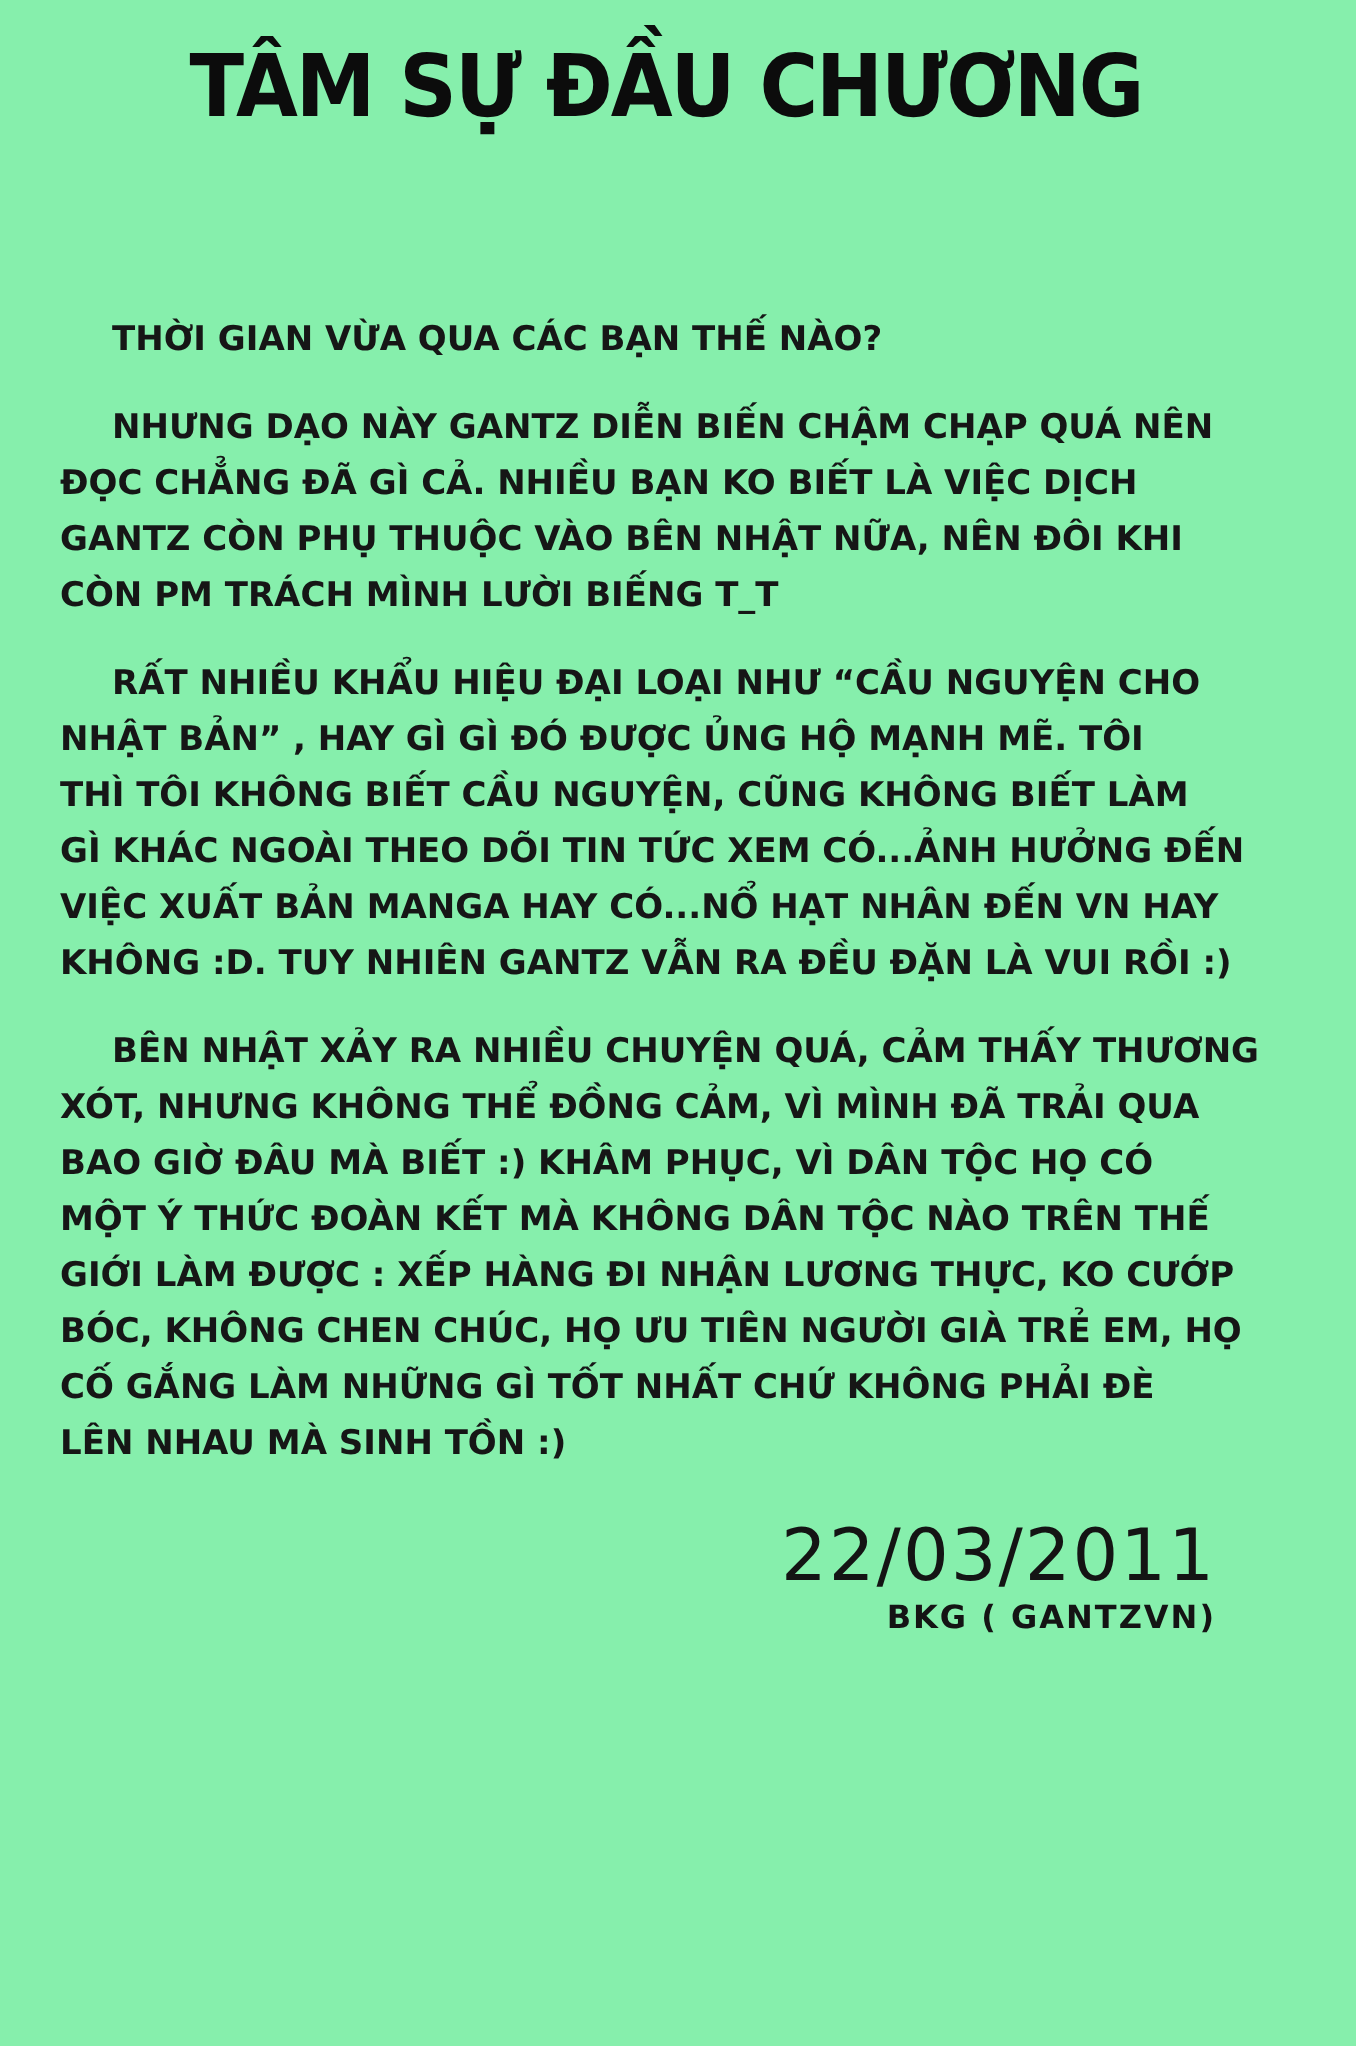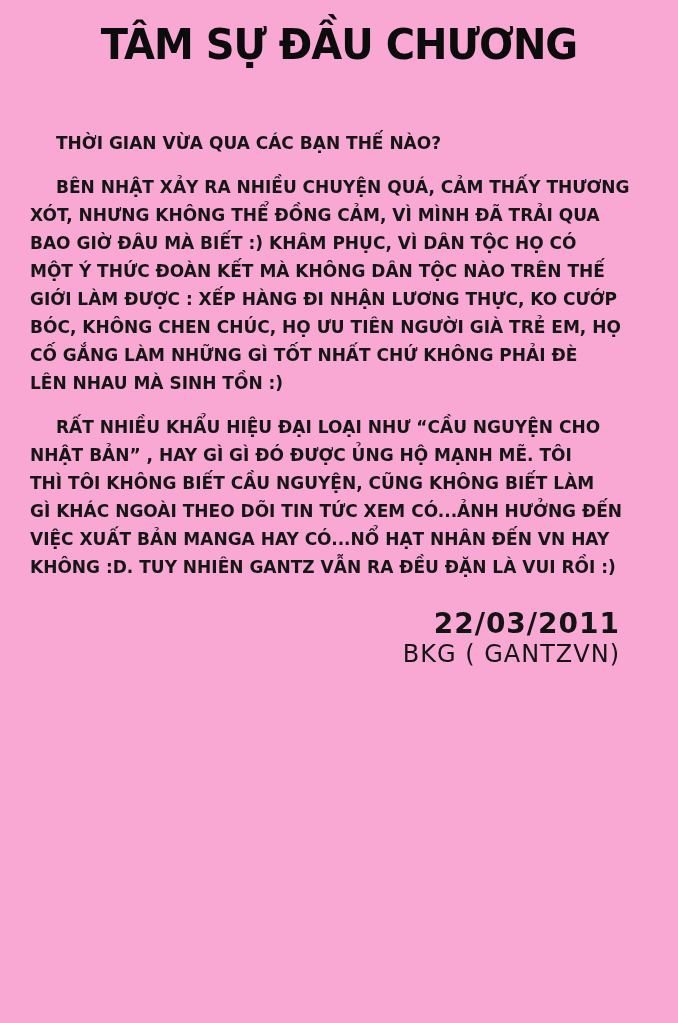--- a/index.html
+++ b/index.html
@@ -5,41 +5,41 @@
     html, body {
       margin: 0;
       padding: 0;
       background: #e8e8e8;
     }
     .page {
       position: relative;
       width: 678px;
       height: 1023px;
       margin: 0 auto;
-      background: #f9a8d4;
+      background: #86efac;
       box-sizing: border-box;
-      padding: 18px 30px 0 30px;
+      padding: 18px 42px 0 30px;
       overflow: hidden;
       font-family: "DejaVu Sans", "Liberation Sans", sans-serif;
       color: #111111;
     }
     .title {
       margin: 0;
       text-align: center;
       font-size: 40px;
       line-height: 48px;
       font-weight: 900;
       letter-spacing: -1px;
       transform: scaleY(1.08);
       transform-origin: top center;
       white-space: nowrap;
       color: #0c0c0c;
     }
     .body-text {
-      margin-top: 63px;
+      margin-top: 90px;
       width: 618px;
     }
     .para {
       margin: 0;
       font-size: 17px;
       font-weight: 700;
       line-height: 28px;
       letter-spacing: 0;
       white-space: pre-wrap;
       text-indent: 26px;
@@ -47,57 +47,61 @@
     }
     .para.gap {
       margin-top: 16px;
     }
     .sign-area {
       margin-top: 26px;
       padding-right: 28px;
       text-align: right;
     }
     .date-text {
-      font-size: 28px;
-      font-weight: 700;
+      font-size: 36px;
+      font-weight: 400;
       line-height: 34px;
       letter-spacing: 1px;
       color: #141414;
     }
     .signature-text {
-      font-size: 24px;
-      font-weight: 400;
+      font-size: 16px;
+      font-weight: 700;
       line-height: 26px;
       letter-spacing: 1px;
       color: #141414;
     }
   </style>
 </head>
 <body>
 
 <div class="page">
 
   <h1 class="title">TÂM SỰ ĐẦU CHƯƠNG</h1>
 
   <div class="body-text">
     <p class="para">THỜI GIAN VỪA QUA CÁC BẠN THẾ NÀO?</p>
+    <p class="para gap">NHƯNG DẠO NÀY GANTZ DIỄN BIẾN CHẬM CHẠP QUÁ NÊN
+ĐỌC CHẲNG ĐÃ GÌ CẢ. NHIỀU BẠN KO BIẾT LÀ VIỆC DỊCH
+GANTZ CÒN PHỤ THUỘC VÀO BÊN NHẬT NỮA, NÊN ĐÔI KHI
+CÒN PM TRÁCH MÌNH LƯỜI BIẾNG T_T</p>
+    <p class="para gap">RẤT NHIỀU KHẨU HIỆU ĐẠI LOẠI NHƯ “CẦU NGUYỆN CHO
+NHẬT BẢN” , HAY GÌ GÌ ĐÓ ĐƯỢC ỦNG HỘ MẠNH MẼ. TÔI
+THÌ TÔI KHÔNG BIẾT CẦU NGUYỆN, CŨNG KHÔNG BIẾT LÀM
+GÌ KHÁC NGOÀI THEO DÕI TIN TỨC XEM CÓ...ẢNH HƯỞNG ĐẾN
+VIỆC XUẤT BẢN MANGA HAY CÓ...NỔ HẠT NHÂN ĐẾN VN HAY
+KHÔNG :D. TUY NHIÊN GANTZ VẪN RA ĐỀU ĐẶN LÀ VUI RỒI :)</p>
     <p class="para gap">BÊN NHẬT XẢY RA NHIỀU CHUYỆN QUÁ, CẢM THẤY THƯƠNG
 XÓT, NHƯNG KHÔNG THỂ ĐỒNG CẢM, VÌ MÌNH ĐÃ TRẢI QUA
 BAO GIỜ ĐÂU MÀ BIẾT :) KHÂM PHỤC, VÌ DÂN TỘC HỌ CÓ
 MỘT Ý THỨC ĐOÀN KẾT MÀ KHÔNG DÂN TỘC NÀO TRÊN THẾ
 GIỚI LÀM ĐƯỢC : XẾP HÀNG ĐI NHẬN LƯƠNG THỰC, KO CƯỚP
 BÓC, KHÔNG CHEN CHÚC, HỌ ƯU TIÊN NGƯỜI GIÀ TRẺ EM, HỌ
 CỐ GẮNG LÀM NHỮNG GÌ TỐT NHẤT CHỨ KHÔNG PHẢI ĐÈ
 LÊN NHAU MÀ SINH TỒN :)</p>
-    <p class="para gap">RẤT NHIỀU KHẨU HIỆU ĐẠI LOẠI NHƯ “CẦU NGUYỆN CHO
-NHẬT BẢN” , HAY GÌ GÌ ĐÓ ĐƯỢC ỦNG HỘ MẠNH MẼ. TÔI
-THÌ TÔI KHÔNG BIẾT CẦU NGUYỆN, CŨNG KHÔNG BIẾT LÀM
-GÌ KHÁC NGOÀI THEO DÕI TIN TỨC XEM CÓ...ẢNH HƯỞNG ĐẾN
-VIỆC XUẤT BẢN MANGA HAY CÓ...NỔ HẠT NHÂN ĐẾN VN HAY
-KHÔNG :D. TUY NHIÊN GANTZ VẪN RA ĐỀU ĐẶN LÀ VUI RỒI :)</p>
   </div>
 
   <div class="sign-area">
     <div class="date-text">22/03/2011</div>
     <div class="signature-text">BKG ( GANTZVN)</div>
   </div>
 
 </div>
 
 </body></html>

